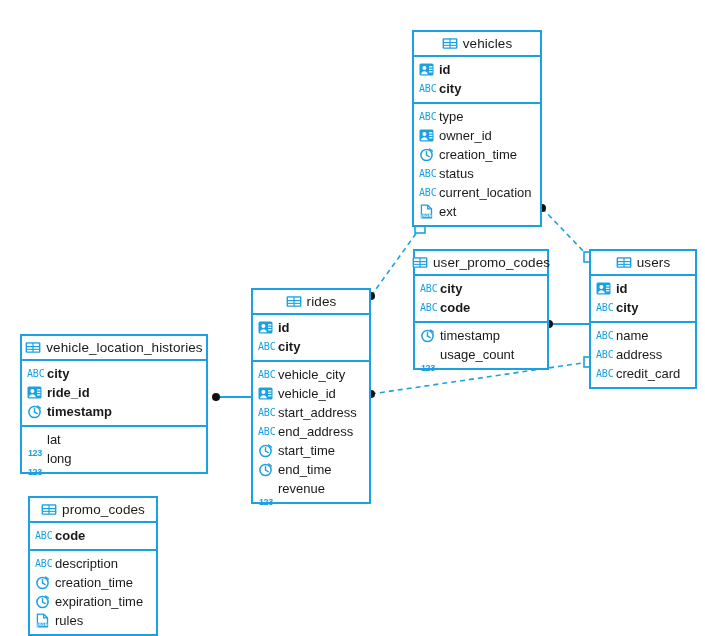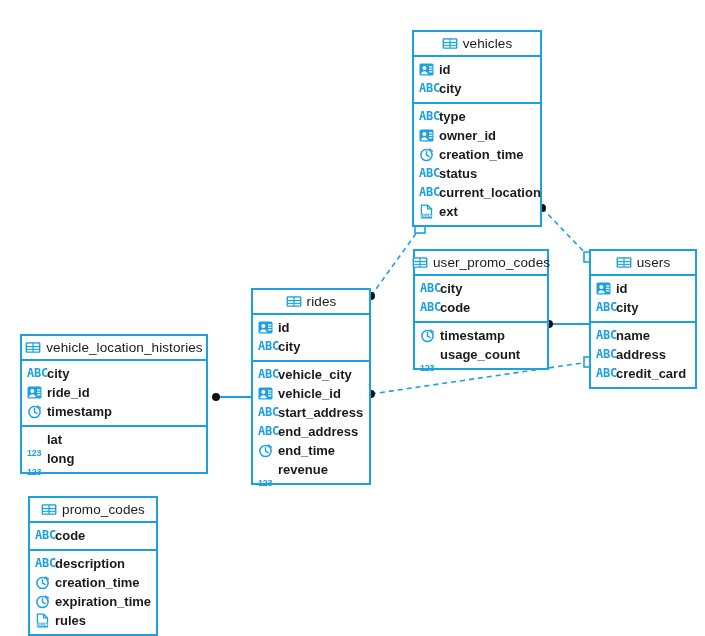--- a/index.html
+++ b/index.html
@@ -12,20 +12,21 @@
     height: 636px;
     position: relative;
     font-family: "Liberation Sans", sans-serif;
     overflow: hidden;
   }
   #canvas {
     position: absolute;
     left: 0; top: 0;
     width: 705px;
     height: 636px;
+    text-align: right;
   }
   #edges {
     position: absolute;
     left: 0; top: 0;
     width: 705px;
     height: 636px;
     pointer-events: none;
     z-index: 1;
   }
   .table {
@@ -61,35 +62,34 @@
     display: flex;
     align-items: center;
     gap: 5px;
     height: 19px;
     padding: 0 6px 0 5px;
     white-space: nowrap;
   }
   .row .fname {
     font-size: 13px;
     color: #1a1a1a;
-    font-weight: bold;
   }
   .row.key .fname {
     font-weight: bold;
   }
   .ico {
     width: 15px;
     height: 15px;
     flex: 0 0 15px;
     display: block;
   }
   .ico svg { display: block; }
   .ico-abc {
-    font-size: 12px;
-    font-weight: bold;
+    font-size: 10px;
+    font-weight: normal;
     color: #1ba1e2;
     letter-spacing: -0.2px;
     line-height: 15px;
     font-family: "DejaVu Sans Mono", monospace;
   }
   .ico-num {
     font-size: 9px;
     font-weight: bold;
     color: #1ba1e2;
     letter-spacing: -0.3px;
@@ -366,20 +366,31 @@
           </div>
           <div class="row">
             <span class="ico">
               <svg width="15" height="15" viewBox="0 0 15 15">
                 <circle cx="7.5" cy="8.0" r="5.6" fill="none" stroke="#1ba1e2" stroke-width="1.5"></circle>
                 <path d="M7.5 8.0 L7.5 4.6" stroke="#1ba1e2" stroke-width="1.4" stroke-linecap="round"></path>
                 <path d="M7.5 8.0 L10.2 9.6" stroke="#1ba1e2" stroke-width="1.4" stroke-linecap="round"></path>
                 <path d="M10.6 2.0 L13.4 4.0" stroke="#1ba1e2" stroke-width="1.4" stroke-linecap="round"></path>
               </svg>
             </span>
+            <span class="fname">start_time</span>
+          </div>
+          <div class="row">
+            <span class="ico">
+              <svg width="15" height="15" viewBox="0 0 15 15">
+                <circle cx="7.5" cy="8.0" r="5.6" fill="none" stroke="#1ba1e2" stroke-width="1.5"></circle>
+                <path d="M7.5 8.0 L7.5 4.6" stroke="#1ba1e2" stroke-width="1.4" stroke-linecap="round"></path>
+                <path d="M7.5 8.0 L10.2 9.6" stroke="#1ba1e2" stroke-width="1.4" stroke-linecap="round"></path>
+                <path d="M10.6 2.0 L13.4 4.0" stroke="#1ba1e2" stroke-width="1.4" stroke-linecap="round"></path>
+              </svg>
+            </span>
             <span class="fname">end_time</span>
           </div>
           <div class="row">
             <span class="ico ico-num">123</span>
             <span class="fname">revenue</span>
           </div>
         </div>
       </div>
       <div class="table" style="left: 20px; top: 334px; width: 188px;">
         <div class="tbl-title">

